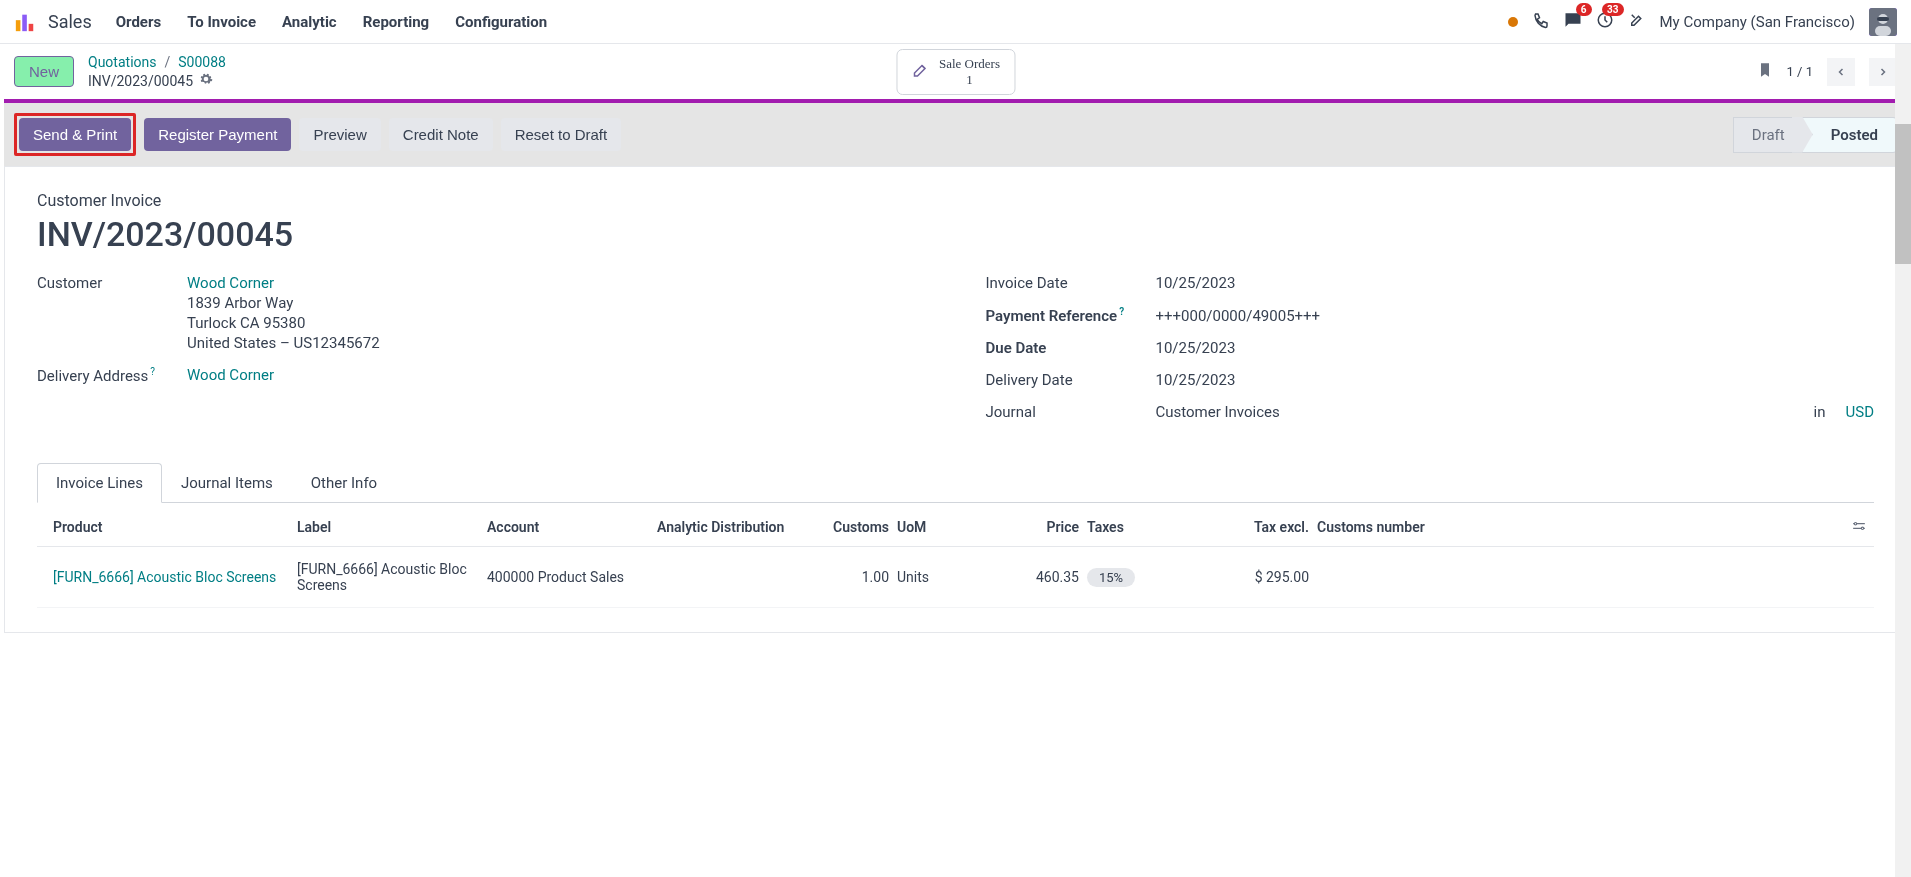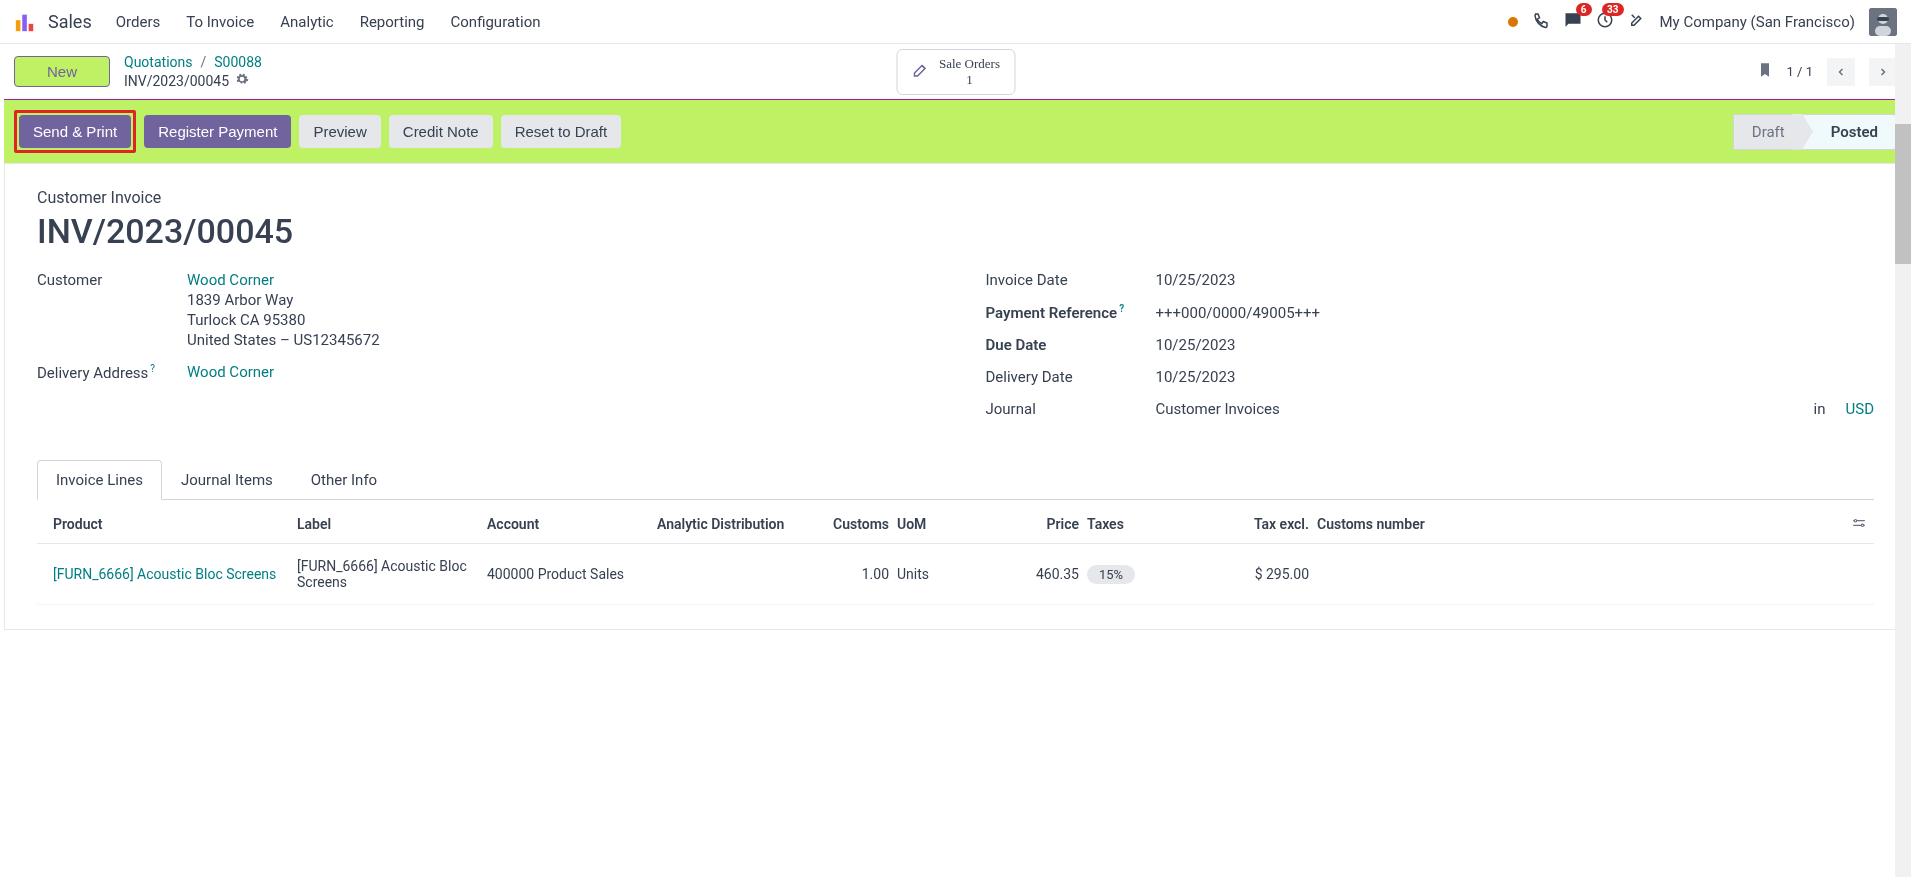--- a/index.html
+++ b/index.html
@@ -2,49 +2,49 @@
 <html><head>
 <meta charset="utf-8">
 <style>
 * { box-sizing: border-box; margin: 0; padding: 0; }
 body { font-family: -apple-system, BlinkMacSystemFont, "Segoe UI", Roboto, sans-serif; font-size: 14px; color: #374151; background: #fff; }
 
 
 .topnav { display: flex; align-items: center; padding: 8px 14px; border-bottom: 1px solid #e5e7eb; height: 44px; }
 .logo { width: 22px; height: 22px; margin-right: 12px; }
 .app-title { font-size: 18px; color: #374151; margin-right: 24px; }
-.nav-menu { display: flex; gap: 26px; }
+.nav-menu { display: flex; gap: 26px; font-weight: bold; }
 .nav-item { color: #374151; font-size: 15px; cursor: pointer; }
 .topnav-right { margin-left: auto; display: flex; align-items: center; gap: 14px; }
 .status-dot { width: 10px; height: 10px; border-radius: 50%; background: #d97706; }
 .icon-btn { position: relative; color: #374151; cursor: pointer; }
 .badge { position: absolute; top: -8px; right: -10px; background: #a74a67; color: #fff; font-size: 10px; font-weight: bold; border-radius: 10px; padding: 1px 5px; min-width: 16px; text-align: center; }
 .badge.red { background: #dc2626; }
 .company-name { font-size: 15px; color: #374151; }
 .avatar { width: 28px; height: 28px; border-radius: 3px; background: #8b5cf6; display: flex; align-items: center; justify-content: center; overflow: hidden; }
 
 
 .header-row { display: flex; align-items: center; padding: 10px 14px; position: relative; }
-.new-btn { border: 1px solid #71639e; color: #71639e; background: #bef264; padding: 6px 32px; border-radius: 4px; font-size: 15px; cursor: pointer; margin-right: 14px; }
+.new-btn { border: 1px solid #71639e; color: #71639e; background: #86efac; padding: 6px 14px; border-radius: 4px; font-size: 15px; cursor: pointer; margin-right: 14px; }
 .crumbs { display: flex; flex-direction: column; }
 .crumb-line { display: flex; align-items: center; gap: 8px; font-size: 14px; }
 .crumb-link { color: #017e84; cursor: pointer; }
 .crumb-sep { color: #6b7280; }
 .crumb-sub { display: flex; align-items: center; gap: 6px; color: #374151; font-size: 14px; margin-top: 2px; }
 .gear-icon { color: #6b7280; cursor: pointer; }
 .sale-box { position: absolute; left: 50%; transform: translateX(-50%); border: 1px solid #d1d5db; border-radius: 6px; padding: 6px 14px; display: flex; align-items: center; gap: 10px; cursor: pointer; }
 .sale-box-icon { color: #71639e; }
 .sale-box-text { display: flex; flex-direction: column; align-items: center; font-size: 13px; color: #374151; font-family: Liberation Serif, serif; }
 .header-right { margin-left: auto; display: flex; align-items: center; gap: 14px; }
 .bookmark { color: #6b7280; cursor: pointer; }
 .pager-text { color: #374151; font-size: 13px; }
 .pager-btn { width: 28px; height: 28px; background: #f3f4f6; border: none; display: flex; align-items: center; justify-content: center; cursor: pointer; color: #6b7280; }
 
 
-.actionbar { display: flex; align-items: center; padding: 10px 10px; background: #bef264; border-top: 1px solid #a21caf; border-bottom: 1px solid #e5e7eb; gap: 8px; margin: 0 4px; }
+.actionbar { display: flex; align-items: center; padding: 10px 10px; background: #e5e5e5; border-top: 4px solid #a21caf; border-bottom: 1px solid #e5e7eb; gap: 8px; margin: 0 4px; }
 .btn { border: none; padding: 8px 14px; border-radius: 4px; font-size: 15px; cursor: pointer; }
 .btn-primary { background: #71639e; color: #fff; }
 .btn-secondary { background: #e5e7eb; color: #374151; }
 .highlight-box { border: 3px solid #dc2626; padding: 2px; display: inline-block; border-radius: 2px; }
 .status-pills { margin-left: auto; display: flex; }
 .pill { padding: 8px 18px; font-size: 15px; border: 1px solid #d1d5db; position: relative; }
 .pill.draft { background: #e5e7eb; color: #6b7280; border-right: none; }
 .pill.posted { background: #f0f9fb; color: #374151; font-weight: 600; border-left: none; }
 .pill.draft::after { content: ""; position: absolute; right: -10px; top: -1px; bottom: -1px; width: 20px; background: #e5e7eb; clip-path: polygon(0 0, 50% 0, 100% 50%, 50% 100%, 0 100%); border-right: 1px solid #d1d5db; z-index: 1; }
 .pill.posted { padding-left: 28px; border-top-right-radius: 4px; border-bottom-right-radius: 4px; }

